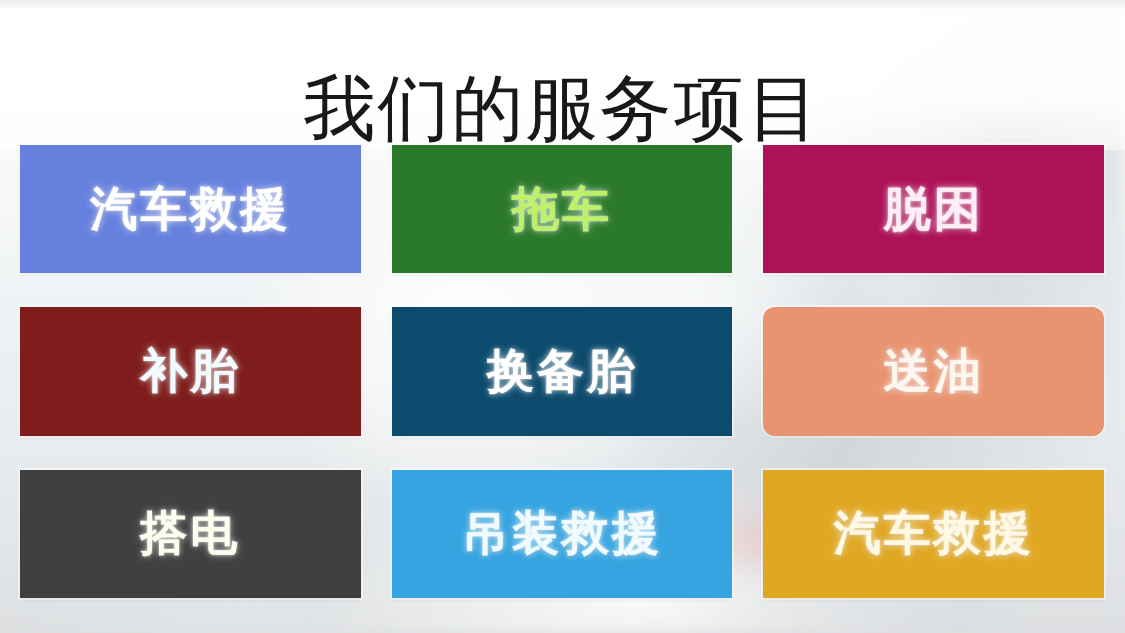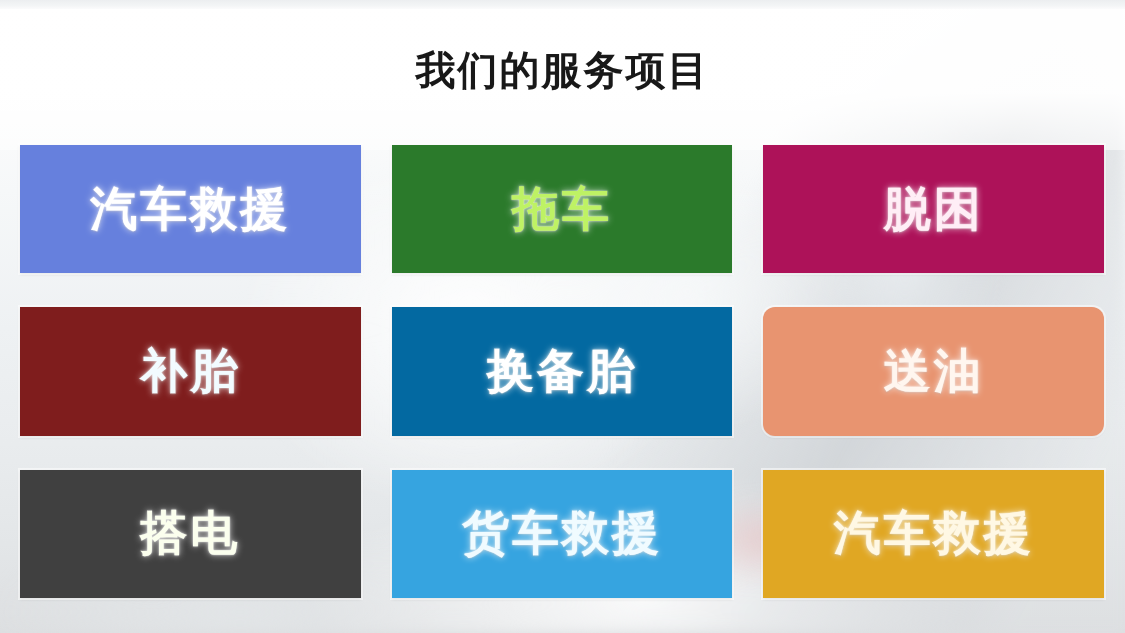--- a/index.html
+++ b/index.html
@@ -70,23 +70,23 @@
     width: 100%;
     height: 100%;
   }
 
   .page-title {
     position: absolute;
     top: 22px;
     left: 0;
     width: 100%;
     text-align: center;
-    font-size: 40px;
+    font-size: 72px;
     line-height: 1.08;
-    font-weight: 700;
+    font-weight: 400;
     color: #181818;
     letter-spacing: 2px;
     text-shadow: 0 1px 0 rgba(255,255,255,0.9);
   }
 
   .tile-grid {
     position: absolute;
     left: 20px;
     top: 145px;
     width: 1084px;
@@ -141,31 +141,31 @@
         </div>
         <div class="tile" style="background: rgb(43, 122, 43);">
           <span class="tile-label" style="color: #bef264;">拖车</span>
         </div>
         <div class="tile" style="background: rgb(173, 18, 89);">
           <span class="tile-label" style="color: rgb(255, 238, 246);">脱困</span>
         </div>
         <div class="tile" style="background: #7f1d1d;">
           <span class="tile-label" style="color: rgb(242, 251, 255);">补胎</span>
         </div>
-        <div class="tile" style="background: #0369a1;">
+        <div class="tile" style="background: #0c4a6e;">
           <span class="tile-label" style="color: rgb(255, 255, 255);">换备胎</span>
         </div>
         <div class="tile" style="background: rgb(232, 148, 112); border-radius: 12px;">
           <span class="tile-label" style="color: rgb(255, 246, 239);">送油</span>
         </div>
         <div class="tile" style="background: #404040;">
           <span class="tile-label" style="color: rgb(251, 255, 238);">搭电</span>
         </div>
         <div class="tile" style="background: rgb(54, 164, 224);">
-          <span class="tile-label" style="color: rgb(240, 251, 255);">货车救援</span>
+          <span class="tile-label" style="color: rgb(240, 251, 255);">吊装救援</span>
         </div>
         <div class="tile" style="background: rgb(224, 167, 35);">
           <span class="tile-label" style="color: rgb(255, 248, 228);">汽车救援</span>
         </div>
       </div>
 
   </div>
 </div>
 
 </body></html>

